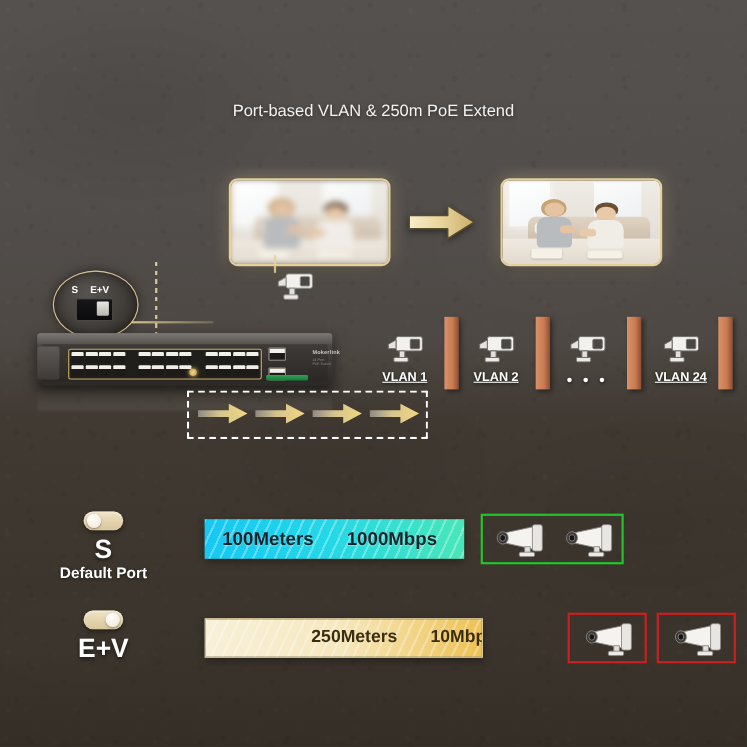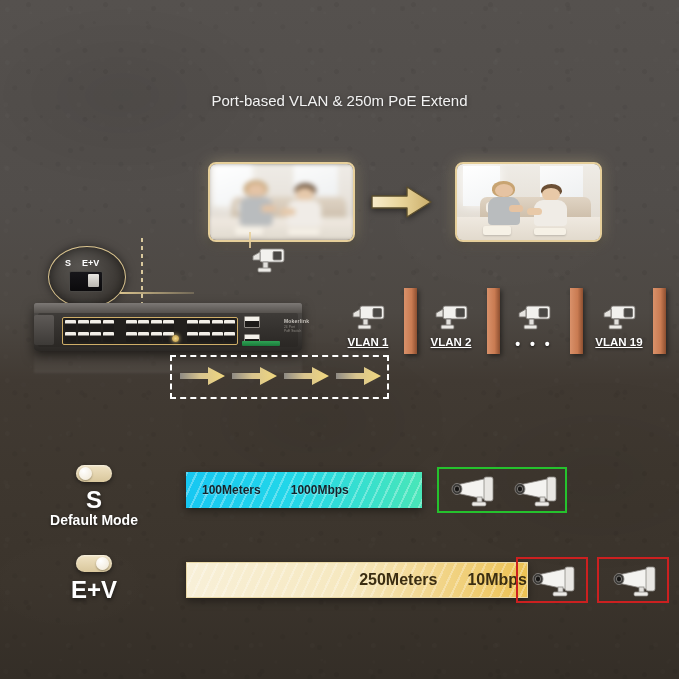--- a/index.html
+++ b/index.html
@@ -225,21 +225,21 @@
   .chevrons{
     position:absolute;inset:0;opacity:.35;
     background-image:repeating-linear-gradient(
       115deg, rgba(255,255,255,.85) 0 2px, transparent 2px 9px);
   }
   .chevrons-dark{
     position:absolute;inset:0;opacity:.30;
     background-image:repeating-linear-gradient(
       115deg, rgba(255,255,255,.95) 0 2px, transparent 2px 9px);
   }
-  .btext{position:relative;color:#15232b;font-size:12px;font-weight:700;
+  .btext{position:relative;color:#15232b;font-size:17px;font-weight:700;
     text-shadow:0 1px 1px rgba(255,255,255,.35);}
   .btext-dark{position:relative;color:#3a2d12;font-size:16px;font-weight:700;}
 
   
   .cambox{position:absolute;box-sizing:border-box;display:flex;
     align-items:center;justify-content:space-around;}
   .box-green{border:2px solid #25c22d;}
   .box-red{border:2px solid #cc2020;}
 </style>
 </head>
@@ -443,21 +443,21 @@
   <div class="vlan-item" style="left:585px;top:302px;width:68px;">
     <svg width="44" height="30" viewBox="0 0 44 30">
       <g stroke="#6f6c68" stroke-width=".9">
         <rect x="14" y="4" width="24" height="13" rx="2" fill="#f2f1ee"></rect>
         <rect x="27" y="6.5" width="8.5" height="8.5" rx="1" fill="#4a4845"></rect>
         <path d="M14 7 L7 11 L7 15 L14 15 Z" fill="#e6e4e0"></path>
         <rect x="17" y="17" width="5" height="7" fill="#e2e0dc"></rect>
         <rect x="12" y="23" width="13" height="4" rx="1" fill="#eceae6"></rect>
       </g>
     </svg>
-    <div class="vlan-name">VLAN 19</div>
+    <div class="vlan-name">VLAN 24</div>
   </div>
 
   <div class="flowbox"></div>
 
   <svg class="flow-arrow" style="left:180px;" width="46" height="18" viewBox="0 0 46 18">
     <defs>
       <linearGradient id="fa" x1="0" y1="0" x2="1" y2="0">
         <stop offset="0" stop-color="#8e8a84"></stop>
           <stop offset=".45" stop-color="#d8c48e"></stop>
         <stop offset="1" stop-color="#f0d77f"></stop>
@@ -472,21 +472,21 @@
     <path d="M0 6 H28 V0 L45 9 L28 18 V12 H0 Z" fill="url(#fa)"></path>
   </svg>
   <svg class="flow-arrow" style="left:336px;" width="46" height="18" viewBox="0 0 46 18">
     <path d="M0 6 H28 V0 L45 9 L28 18 V12 H0 Z" fill="url(#fa)"></path>
   </svg>
 
   <div class="toggle" style="left:76px;top:465px;">
     <div class="knob" style="left:3px;"></div>
   </div>
   <div class="mode-big" style="left:19px;top:486px;">S</div>
-  <div class="mode-sub" style="left:9px;top:512px;">Default Mode</div>
+  <div class="mode-sub" style="left:9px;top:512px;">Default Port</div>
 
   <div class="banner banner-cyan" style="left:186px;top:472px;width:236px;height:36px;">
     <div class="chevrons"></div>
     <div class="btext" style="margin-left:16px;">100Meters</div>
     <div class="btext" style="margin-left:30px;">1000Mbps</div>
   </div>
 
   <div class="cambox box-green" style="left:437px;top:467px;width:130px;height:46px;">
     <svg width="54" height="34" viewBox="0 0 54 34">
       <g stroke="#8b8884" stroke-width=".8">
@@ -508,21 +508,21 @@
         <rect x="28" y="29" width="14" height="4" rx="1.5" fill="#eceae6"></rect>
       </g>
     </svg>
   </div>
 
   <div class="toggle" style="left:76px;top:555px;">
     <div class="knob" style="left:20px;"></div>
   </div>
   <div class="mode-big" style="left:19px;top:576px;">E+V</div>
 
-  <div class="banner banner-cream" style="left:186px;top:562px;width:342px;height:36px;justify-content:flex-end;">
+  <div class="banner banner-cream" style="left:186px;top:562px;width:253px;height:36px;">
     <div class="chevrons-dark"></div>
     <div class="btext-dark" style="margin-left:96px;">250Meters</div>
     <div class="btext-dark" style="margin-left:30px;">10Mbps</div>
   </div>
 
   <div class="cambox box-red" style="left:516px;top:557px;width:72px;height:46px;">
     <svg width="54" height="34" viewBox="0 0 54 34">
       <g stroke="#8b8884" stroke-width=".8">
         <path d="M12 12 L40 6 L46 8 L46 24 L40 26 L12 20 Z" fill="#f4f3f0"></path>
         <ellipse cx="13" cy="16" rx="5" ry="5.6" fill="#3b3a38"></ellipse>

